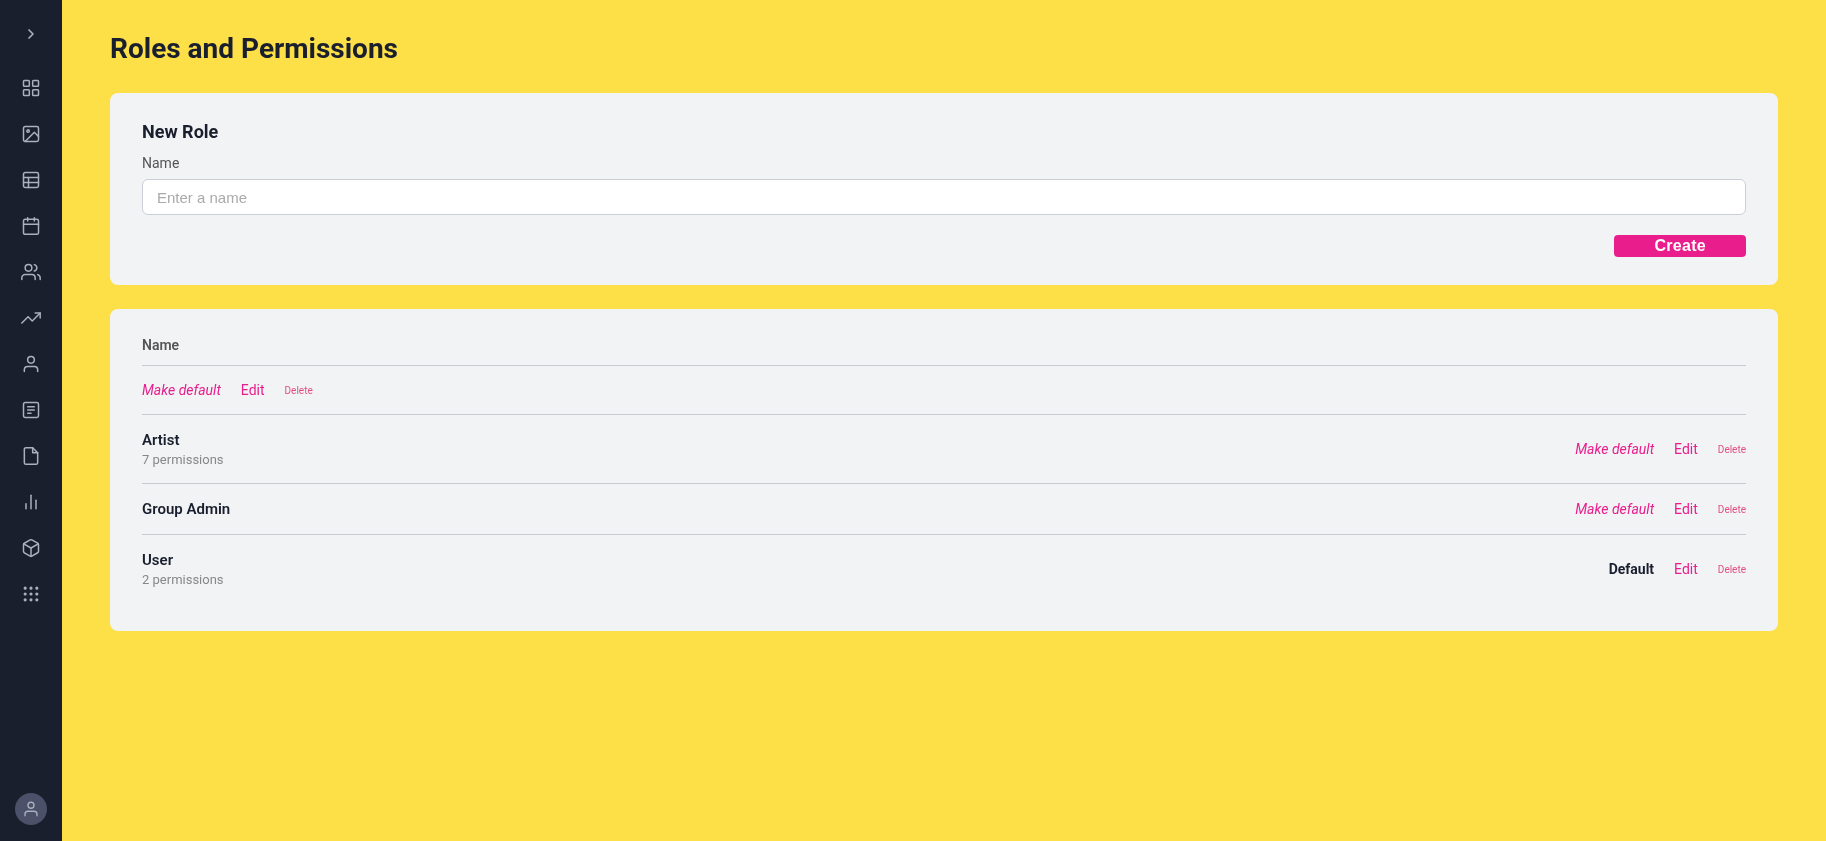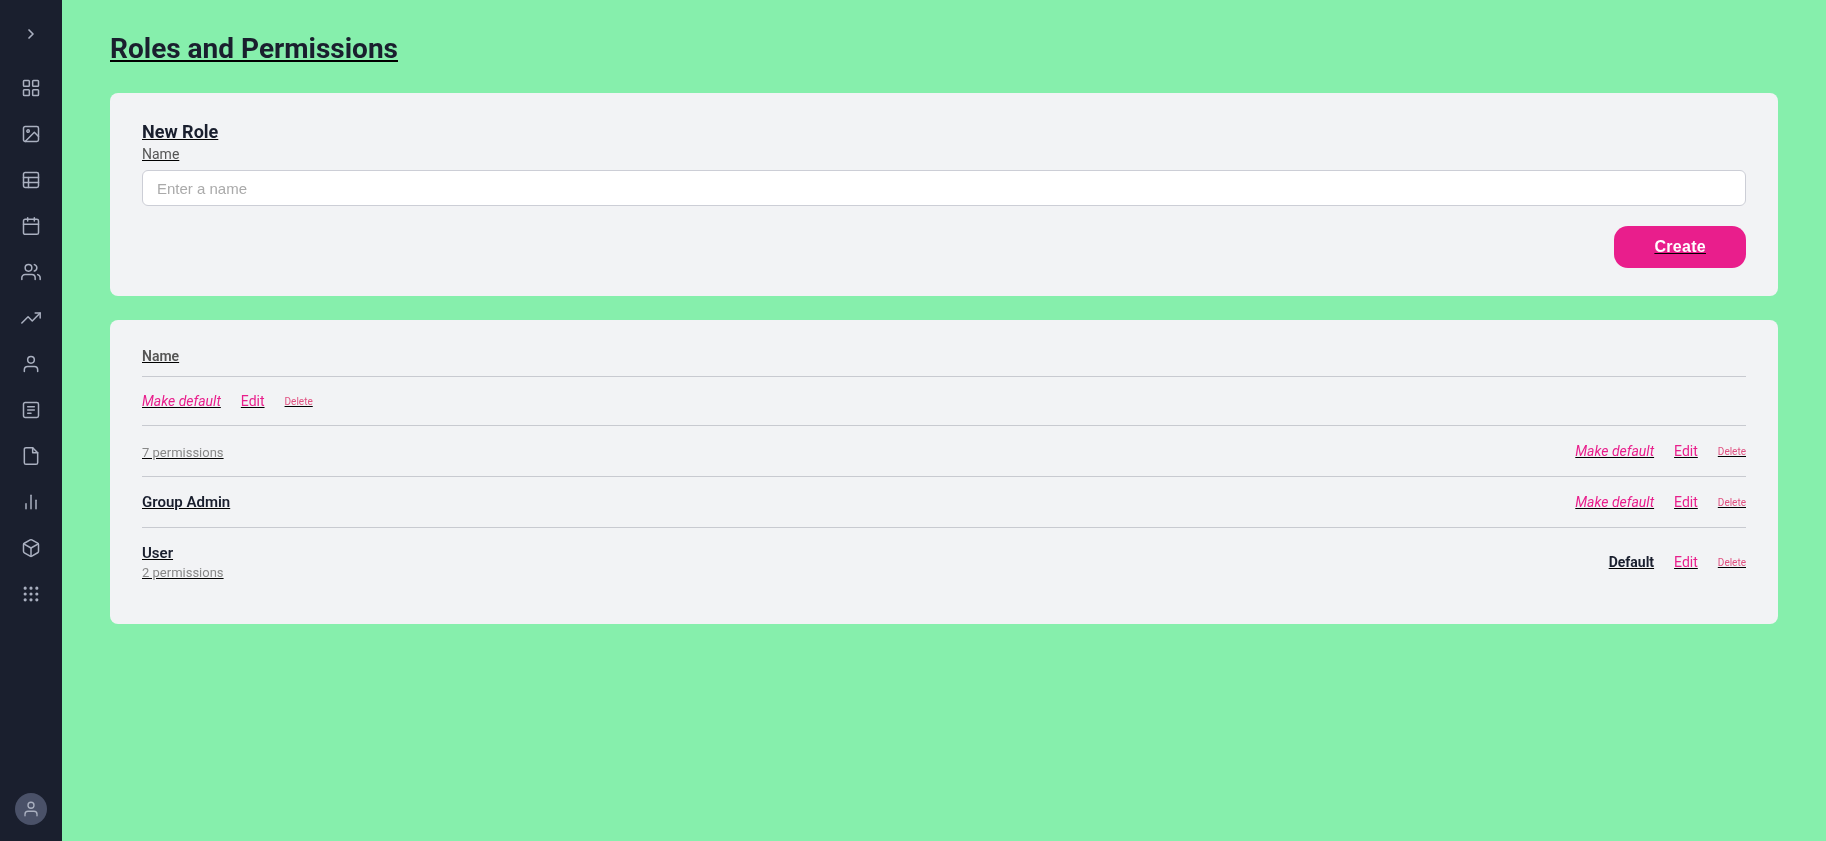--- a/index.html
+++ b/index.html
@@ -75,22 +75,21 @@
       stroke-width: 1.8;
       stroke-linecap: round;
       stroke-linejoin: round;
     }
 
     
     .main {
       flex: 1;
       padding: 32px 48px;
       overflow-y: auto;
-      background: #86efac;
-      text-decoration: underline;
+      background: #fde047;
     }
 
     .page-title {
       font-size: 28px;
       font-weight: 700;
       color: #1a1f2e;
       margin-bottom: 28px;
     }
 
     
@@ -98,21 +97,21 @@
       background: #f2f3f5;
       border-radius: 8px;
       padding: 28px 32px;
       margin-bottom: 24px;
     }
 
     .card-title {
       font-size: 18px;
       font-weight: 700;
       color: #1a1f2e;
-      margin-bottom: 4px;
+      margin-bottom: 13px;
     }
 
     .form-label {
       font-size: 14px;
       color: #555;
       margin-bottom: 8px;
       display: block;
     }
 
     .name-input {
@@ -133,22 +132,22 @@
     .form-footer {
       display: flex;
       justify-content: flex-end;
       margin-top: 20px;
     }
 
     .create-btn {
       background: #e91e8c;
       color: #ffffff;
       border: none;
-      border-radius: 14px;
-      padding: 12px 40px;
+      border-radius: 4px;
+      padding: 2px 40px;
       font-size: 16px;
       font-weight: 600;
       cursor: pointer;
       letter-spacing: 0.3px;
     }
 
     
     .table-card {
       background: #f2f3f5;
       border-radius: 8px;
@@ -379,20 +378,21 @@
     <div class="table-row">
       <div class="row-actions">
         <button class="action-make-default">Make default</button>
         <button class="action-edit">Edit</button>
         <button class="action-delete">Delete</button>
       </div>
     </div>
 
     <div class="table-row">
       <div class="row-info">
+        <div class="row-name">Artist</div>
         <div class="row-perms">7 permissions</div>
       </div>
       <div class="row-actions">
         <button class="action-make-default">Make default</button>
         <button class="action-edit">Edit</button>
         <button class="action-delete">Delete</button>
       </div>
     </div>
 
     <div class="table-row">

